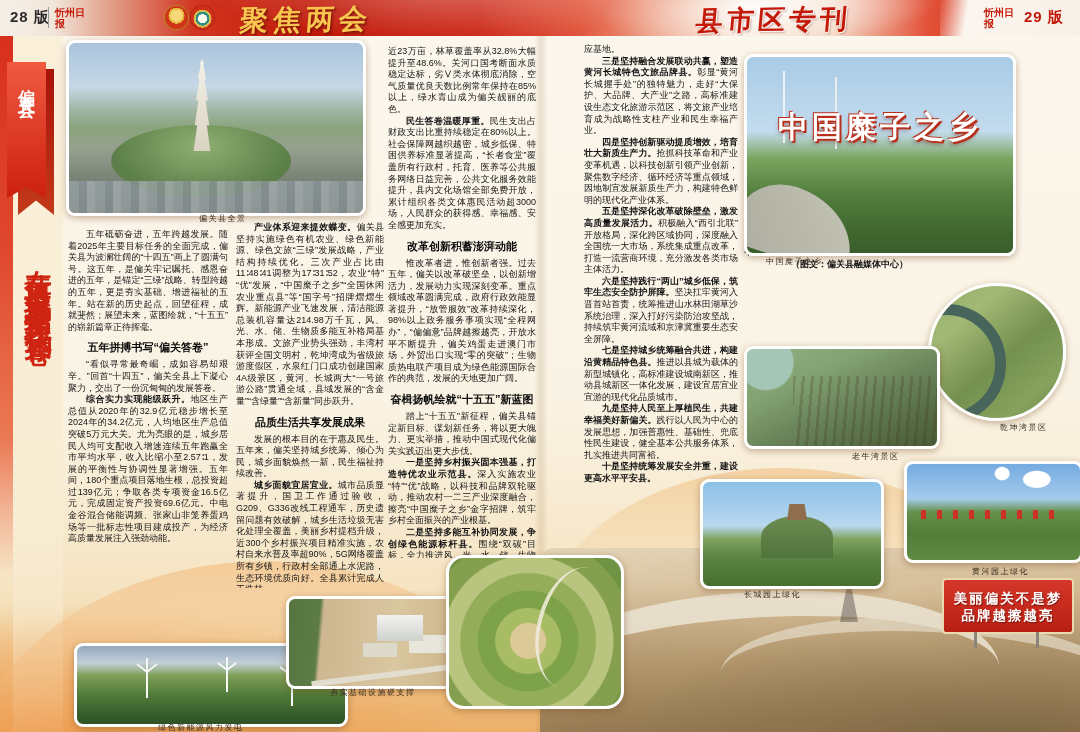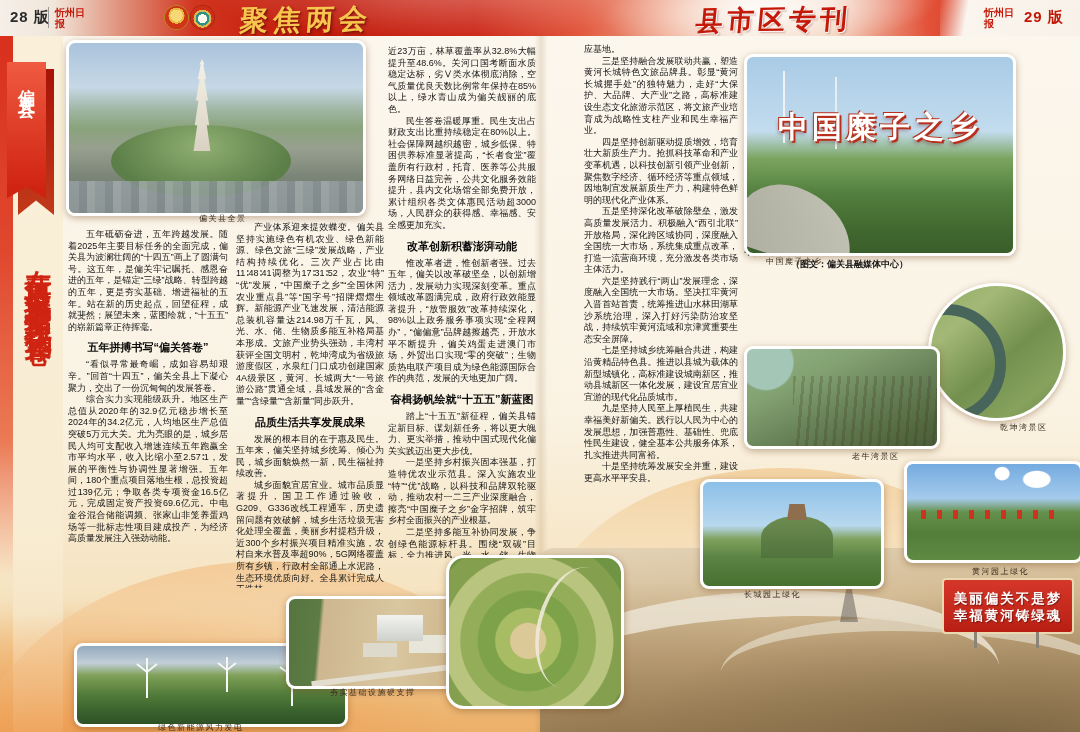--- a/index.html
+++ b/index.html
@@ -41,21 +41,21 @@
     background:linear-gradient(180deg,#a81208,#c23a1a);clip-path:polygon(0 0,100% 0,100% 100%,50% 90%,0 100%);}
   .badge-face{position:absolute;left:0;top:0;width:39px;height:142px;
     background:linear-gradient(180deg,#ef5a40,#cc1d0c);clip-path:polygon(0 0,100% 0,100% 96%,50% 88%,0 96%);
     box-shadow:1px 2px 3px rgba(120,20,5,.4);}
   .badge-face span{display:block;margin:13px auto 0;writing-mode:vertical-rl;color:#fff;font-size:17px;font-weight:bold;letter-spacing:7px;}
   
   .col{position:absolute;font-size:9px;line-height:11.6px;color:#141414;text-align:justify;overflow:hidden;z-index:2;}
   .col p{margin:0;text-indent:2em;}
   .col p.cont{text-indent:0;}
   .col h3{font-size:11px;line-height:14px;text-align:center;margin:7px 0 5px;color:#0a0a0a;text-indent:0;}
-  .lead{font-weight:normal;}
+  .lead{font-weight:bold;}
   .credit{text-align:right;font-weight:bold;text-indent:0;margin-top:4px;}
   .c1{left:68px;top:229px;width:160px;height:338px;}
   .c2{left:236px;top:222px;width:148px;height:366px;}
   .c3{left:388px;top:46px;width:148px;height:512px;}
   .c4{left:584px;top:44px;width:154px;height:478px;}
   .c5{left:744px;top:247px;width:164px;height:126px;}
   
   .band-bottom{position:absolute;left:0;top:600px;width:540px;height:132px;z-index:0;
     background:linear-gradient(180deg,rgba(244,200,140,0) 0%,rgba(240,185,115,.55) 45%,rgba(236,170,95,.8) 100%);}
   .swoosh-bl{position:absolute;left:-70px;top:585px;width:560px;height:250px;z-index:1;transform:rotate(-6deg);
@@ -200,21 +200,21 @@
     <p><span>踏上“十五五”新征程，偏关县锚定新目标、谋划新任务，将以更大魄力、更实举措，推动中国式现代化偏关实践迈出更大步伐。</span></p>
     <p><b class="lead">一是坚持乡村振兴固本强基，打造特优农业示范县。</b><span>深入实施农业“特”“优”战略，以科技和品牌双轮驱动，推动农村一二三产业深度融合，擦亮“中国糜子之乡”金字招牌，筑牢乡村全面振兴的产业根基。</span></p>
     <p><b class="lead">二是坚持多能互补协同发展，争创绿色能源标杆县。</b><span>围绕“双碳”目标，全力推进风、光、水、储、生物质一体化发展，加快构建清洁低碳、安全高效的新型能源体系，建设服务区域的高品质清洁能源供</span></p>
   </div>
 
   <div class="col c4">
     <p class="cont"><span>应基地。</span></p>
     <p><b class="lead">三是坚持融合发展联动共赢，塑造黄河长城特色文旅品牌县。</b><span>彰显“黄河长城握手处”的独特魅力，走好“大保护、大品牌、大产业”之路，高标准建设生态文化旅游示范区，将文旅产业培育成为战略性支柱产业和民生幸福产业。</span></p>
     <p><b class="lead">四是坚持创新驱动提质增效，培育壮大新质生产力。</b><span>抢抓科技革命和产业变革机遇，以科技创新引领产业创新，聚焦数字经济、循环经济等重点领域，因地制宜发展新质生产力，构建特色鲜明的现代化产业体系。</span></p>
     <p><b class="lead">五是坚持深化改革破除壁垒，激发高质量发展活力。</b><span>积极融入“西引北联”开放格局，深化跨区域协同，深度融入全国统一大市场，系统集成重点改革，打造一流营商环境，充分激发各类市场主体活力。</span></p>
-    <p><b class="lead">六是坚持践行“两山”发展理念，深度融入全国统一大市场。</b><span>坚决扛牢黄河入晋首站首责，统筹推进山水林田湖草沙系统治理，深入打好污染防治攻坚战，持续筑牢黄河流域和京津冀重要生态安全屏障。</span></p>
+    <p><b class="lead">六是坚持践行“两山”城乡低保，筑牢生态安全防护屏障。</b><span>坚决扛牢黄河入晋首站首责，统筹推进山水林田湖草沙系统治理，深入打好污染防治攻坚战，持续筑牢黄河流域和京津冀重要生态安全屏障。</span></p>
     <p><b class="lead">七是坚持城乡统筹融合共进，构建沿黄精品特色县。</b><span>推进以县城为载体的新型城镇化，高标准建设城南新区，推动县城新区一体化发展，建设宜居宜业宜游的现代化品质城市。</span></p>
     <p><b class="lead">九是坚持人民至上厚植民生，共建幸福美好新偏关。</b><span>践行以人民为中心的发展思想，加强普惠性、基础性、兜底性民生建设，健全基本公共服务体系，扎实推进共同富裕。</span></p>
     <p><b class="lead">十是坚持统筹发展安全并重，建设更高水平平安县。</b></p>
   </div>
 
   <div class="col c5">
     <p class="cont"><span>平安全保障高质量发展。</span></p>
     <p class="credit">（图文：偏关县融媒体中心）</p>
   </div>
 
@@ -282,17 +282,17 @@
   <div class="photo" id="photo-terrace">
     <div class="ter-road"></div>
   </div>
 
   <div class="photo" id="photo-road">
     <div class="road-band"></div>
     <div class="road-band2"></div>
     <div class="pylon"></div>
     <div class="road-sign">
       <span>美丽偏关不是梦</span>
-      <span>幸福黄河铸绿魂</span>
+      <span>品牌越擦越亮</span>
     </div>
   </div>
 
 </div>
 
 </body></html>

